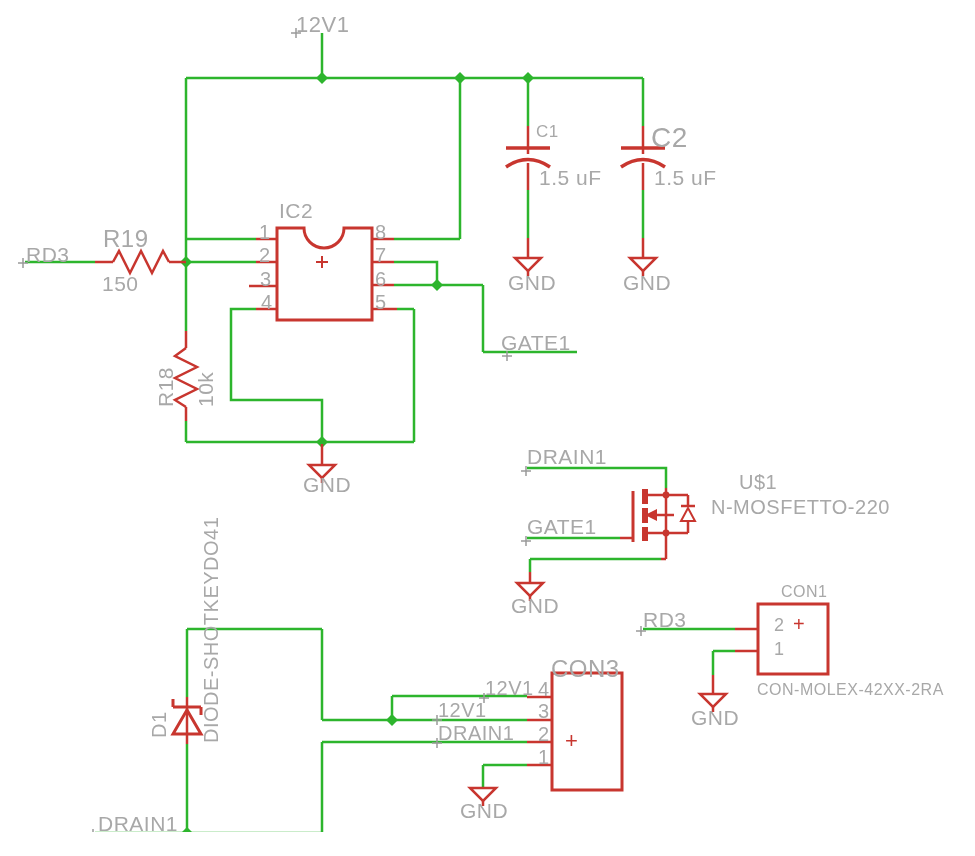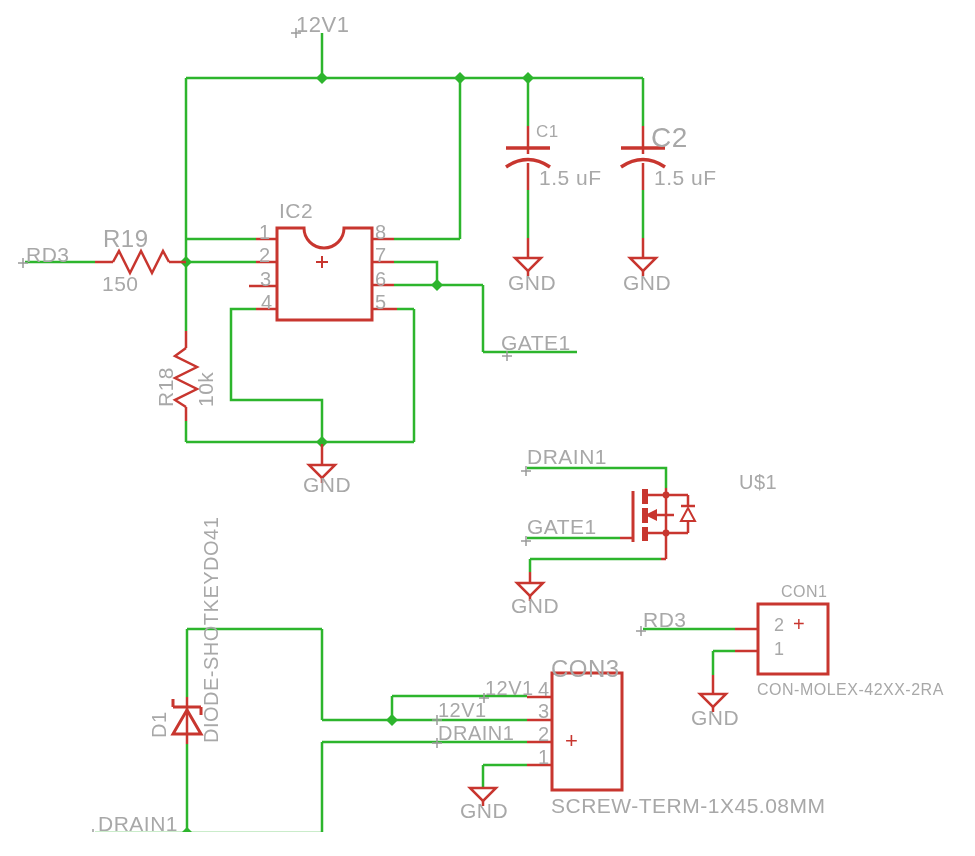--- a/index.html
+++ b/index.html
@@ -198,39 +198,39 @@
 <span class="lbl" style="left:654px; top:166px; font-size:21px;">1.5 uF</span>
 <span class="lbl" style="left:508px; top:271px; font-size:21px;">GND</span>
 <span class="lbl" style="left:623px; top:271px; font-size:21px;">GND</span>
 
 <span class="lbl" style="left:501px; top:331px; font-size:21px;">GATE1</span>
 <span class="lbl" style="left:303px; top:473px; font-size:21px;">GND</span>
 
 <span class="lbl" style="left:527px; top:445px; font-size:21px;">DRAIN1</span>
 <span class="lbl" style="left:527px; top:515px; font-size:21px;">GATE1</span>
 <span class="lbl" style="left:711px; top:471px; font-size:20px;margin-left:28px;">U$1</span>
+<span class="lbl" style="left:711px; top:496px; font-size:20px;">N-MOSFETTO-220</span>
 <span class="lbl" style="left:511px; top:594px; font-size:21px;">GND</span>
 
 <span class="lbl" style="left:781px; top:583px; font-size:16px;">CON1</span>
 <span class="lbl" style="left:774px; top:616px; font-size:18px;">2</span>
 <span class="lbl red" style="left:793px; top:613px; font-size:20px;">+</span>
 <span class="lbl" style="left:774px; top:640px; font-size:18px;">1</span>
 <span class="lbl" style="left:757px; top:681px; font-size:16px;">CON-MOLEX-42XX-2RA</span>
 <span class="lbl" style="left:643px; top:608px; font-size:21px;">RD3</span>
 <span class="lbl" style="left:691px; top:706px; font-size:21px;">GND</span>
 
 <span class="lbl" style="left:551px; top:656px; font-size:24px;">CON3</span>
 <span class="lbl" style="left:538px; top:678px; font-size:20px;">4</span>
 <span class="lbl" style="left:538px; top:700px; font-size:20px;">3</span>
 <span class="lbl" style="left:538px; top:723px; font-size:20px;">2</span>
 <span class="lbl" style="left:538px; top:746px; font-size:20px;">1</span>
 <span class="lbl" style="left:485px; top:677px; font-size:20px;">12V1</span>
 <span class="lbl" style="left:438px; top:699px; font-size:20px;">12V1</span>
 <span class="lbl" style="left:438px; top:722px; font-size:20px;">DRAIN1</span>
 <span class="lbl red" style="left:565px; top:729px; font-size:22px;">+</span>
-<span class="lbl" style="left:551px; top:794px; font-size:21px;">SCREW-TERM-1X45.08MM</span>
 <span class="lbl" style="left:460px; top:799px; font-size:21px;">GND</span>
 
 <span class="lbl rot" style="left:148px; top:738px; font-size:20px;">D1</span>
 <span class="lbl rot" style="left:200px; top:743px; font-size:20px;">DIODE-SHOTKEYDO41</span>
 <span class="lbl" style="left:98px; top:812px; font-size:21px;">DRAIN1</span>
 
 </div>
 
 </body></html>

